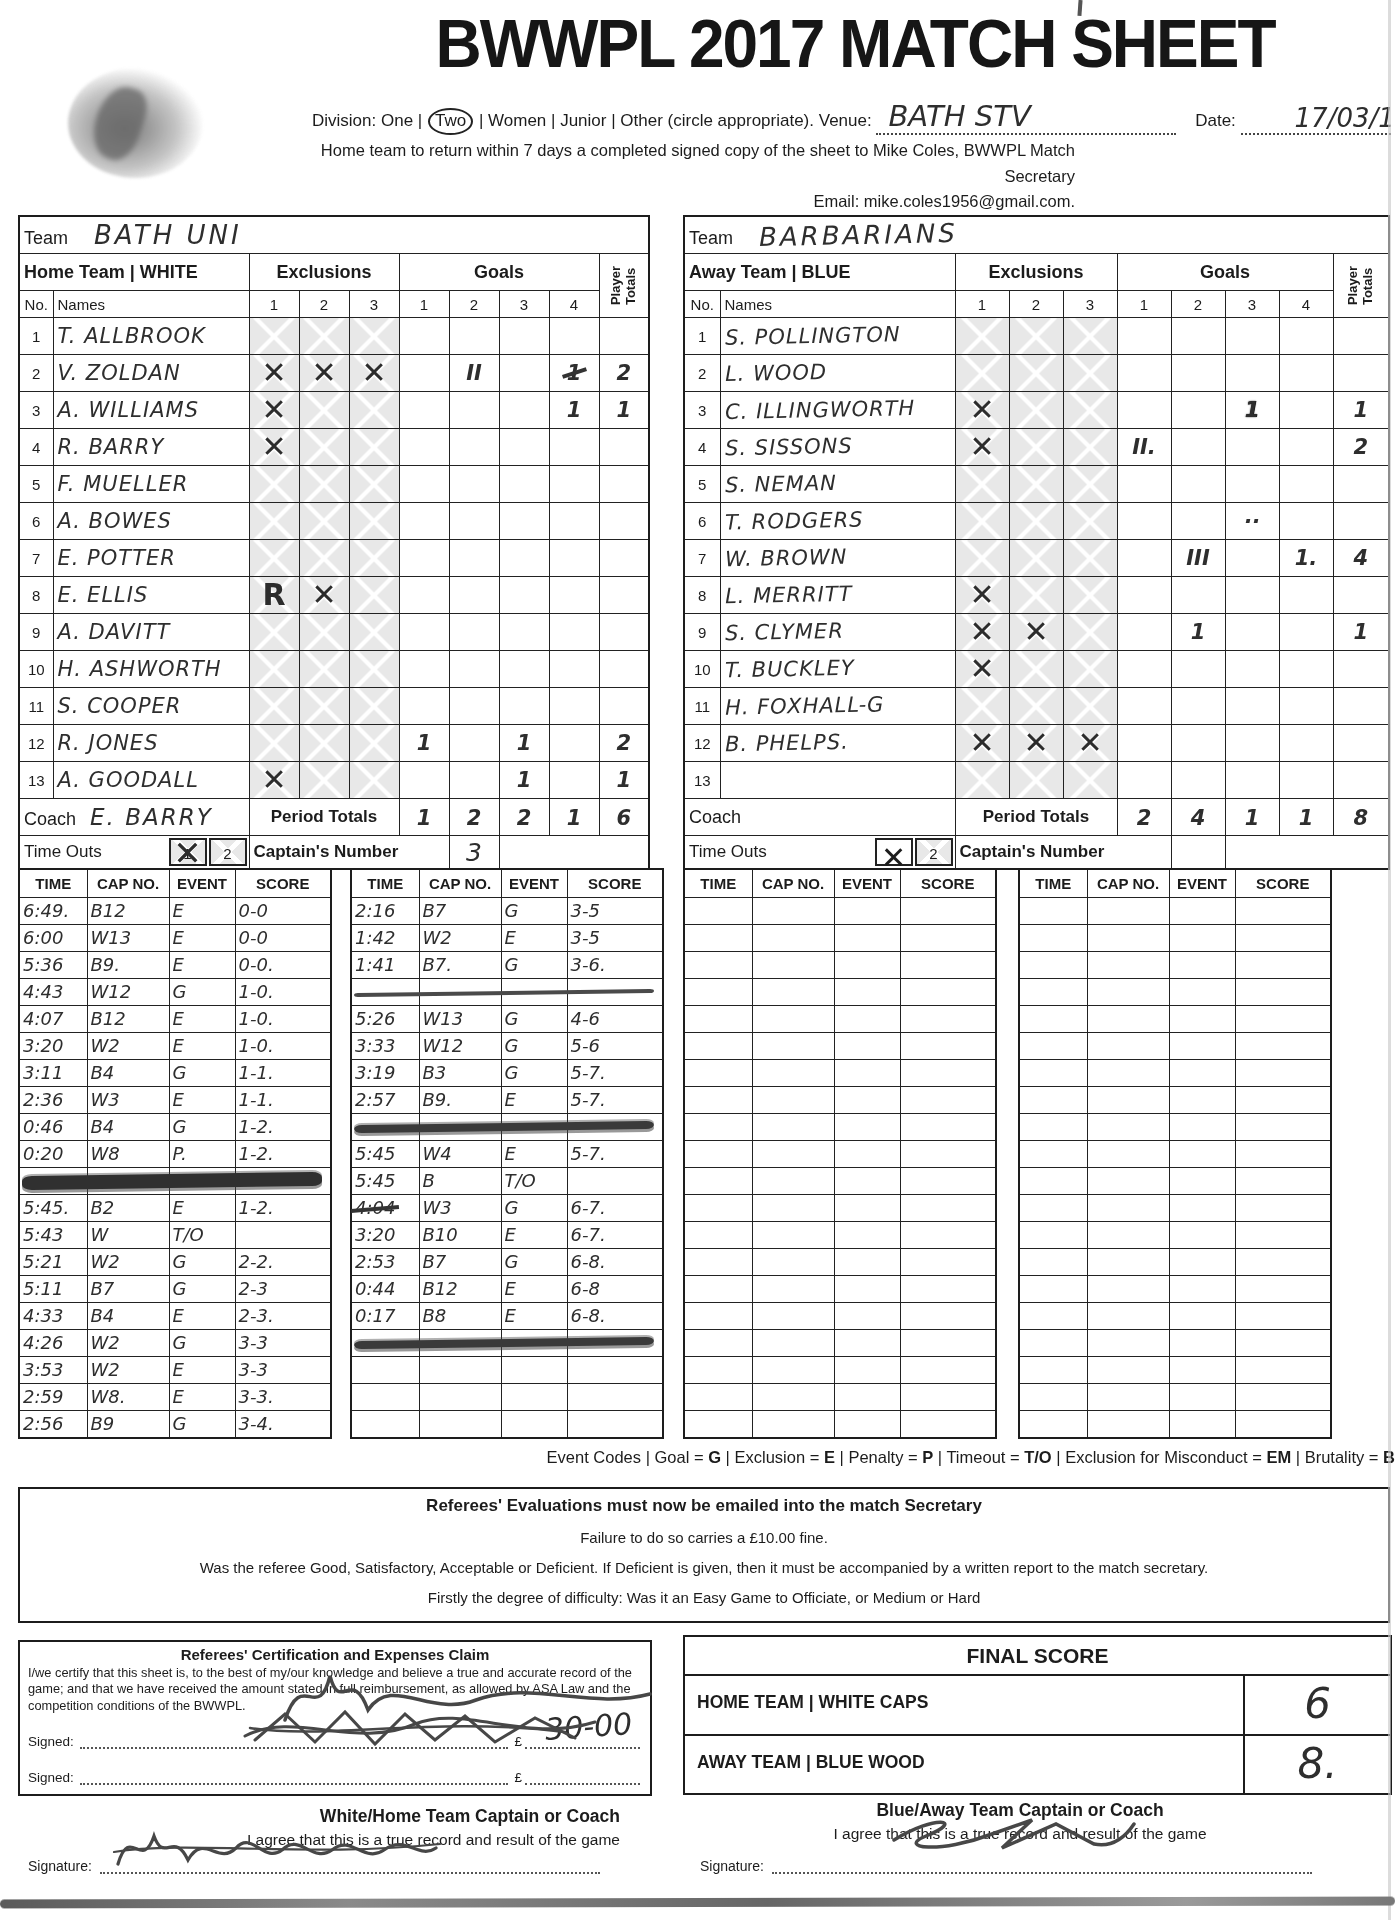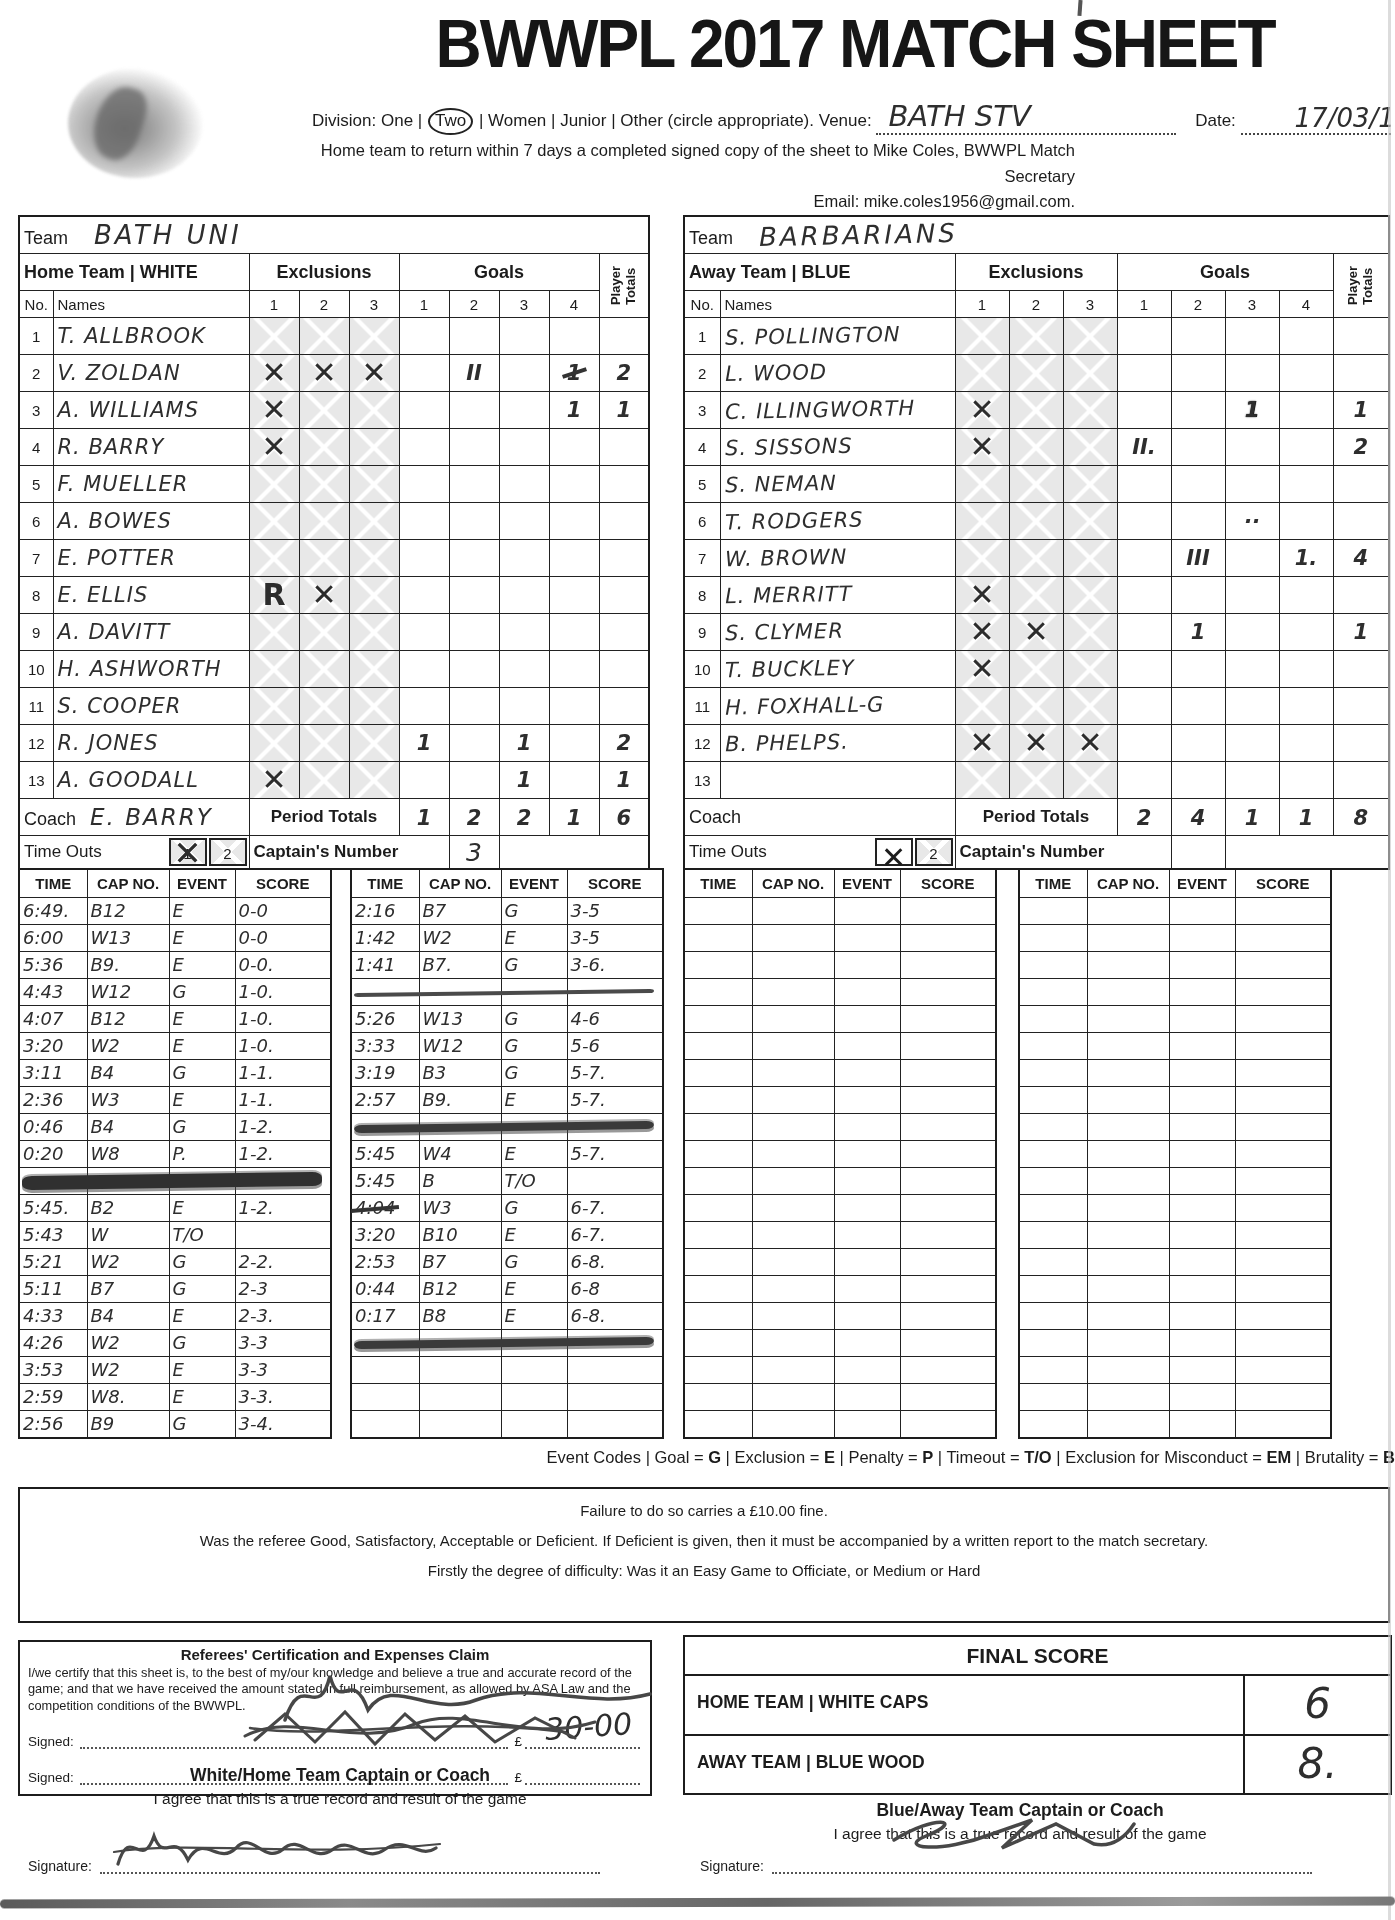--- a/index.html
+++ b/index.html
@@ -1119,20 +1119,21 @@
         <td></td>
       </tr>
     </tbody>
 </table>
 
 <div class="abs" id="eventcodes">
   <span>Event Codes</span><span id="eventcodes-items">  |  Goal = <b>G</b>  |  Exclusion = <b>E</b>  |  Penalty = <b>P</b>  |  Timeout = <b>T/O</b>  |  Exclusion for Misconduct = <b>EM</b>  |  Brutality = <b>B</b></span>
 </div>
 
 <div class="abs" id="evalbox">
+  <div class="l1">Referees' Evaluations must now be emailed into the match Secretary</div>
   <div class="l">Failure to do so carries a £10.00 fine.</div>
   <div class="l">Was the referee Good, Satisfactory, Acceptable or Deficient. If Deficient is given, then it must be accompanied by a written report to the match secretary.</div>
   <div class="l">Firstly the degree of difficulty: Was it an Easy Game to Officiate, or Medium or Hard</div>
 </div>
 
 <div class="abs" id="certbox">
   <div class="ct">Referees' Certification and Expenses Claim</div>
   <div class="cb">I/we certify that this sheet is, to the best of my/our knowledge and believe a true and accurate record of the game; and that we have received the amount stated in full reimbursement, as allowed by ASA Law and the competition conditions of the BWWPL.</div>
   <div class="signrow" style="top:92px;">
     <span>Signed:</span>
@@ -1152,21 +1153,21 @@
 
 <svg class="sig" style="left:280px;top:1658px;" width="390" height="72">
   <path d="M5,62 C22,10 38,66 50,18 C60,56 72,8 88,52 C112,16 150,60 196,42 C252,22 310,52 370,36" stroke-width="3.5"></path>
 </svg>
 <svg class="sig" style="left:235px;top:1700px;" width="400" height="60">
   <path d="M10,36 C60,10 120,50 180,24 C230,4 290,44 360,22" stroke-width="3"></path>
   <path d="M20,40 L50,14 L80,42 L110,12 L140,44 L170,14 L200,40 L230,16 L260,42 L300,18 L340,38" stroke-width="3"></path>
   <path d="M15,28 C90,40 200,16 330,32" stroke-width="2.5"></path>
 </svg>
 
-<div class="abs capblock" style="left:60px;top:1765px;width:560px;">
+<div class="abs capblock" style="left:60px;top:1806px;width:560px;text-align:right;">
   <div class="t">White/Home Team Captain or Coach</div>
   <div class="a">I agree that this is a true record and result of the game</div>
 </div>
 <div class="sigline" style="left:28px;top:1858px;width:620px;">
   <span>Signature:</span>
   <span class="dl" style="width:500px;"></span>
 </div>
 <svg class="sig" style="left:110px;top:1818px;" width="340" height="56">
   <path d="M8,46 C20,6 32,54 44,18 C54,46 64,12 78,42 C94,14 108,48 126,30 C142,12 154,46 172,32 C190,14 202,46 222,32 C242,16 254,46 274,32 C296,16 308,42 326,30" stroke-width="3.2"></path>
   <path d="M4,34 C80,22 200,40 330,26" stroke-width="2.2"></path>

